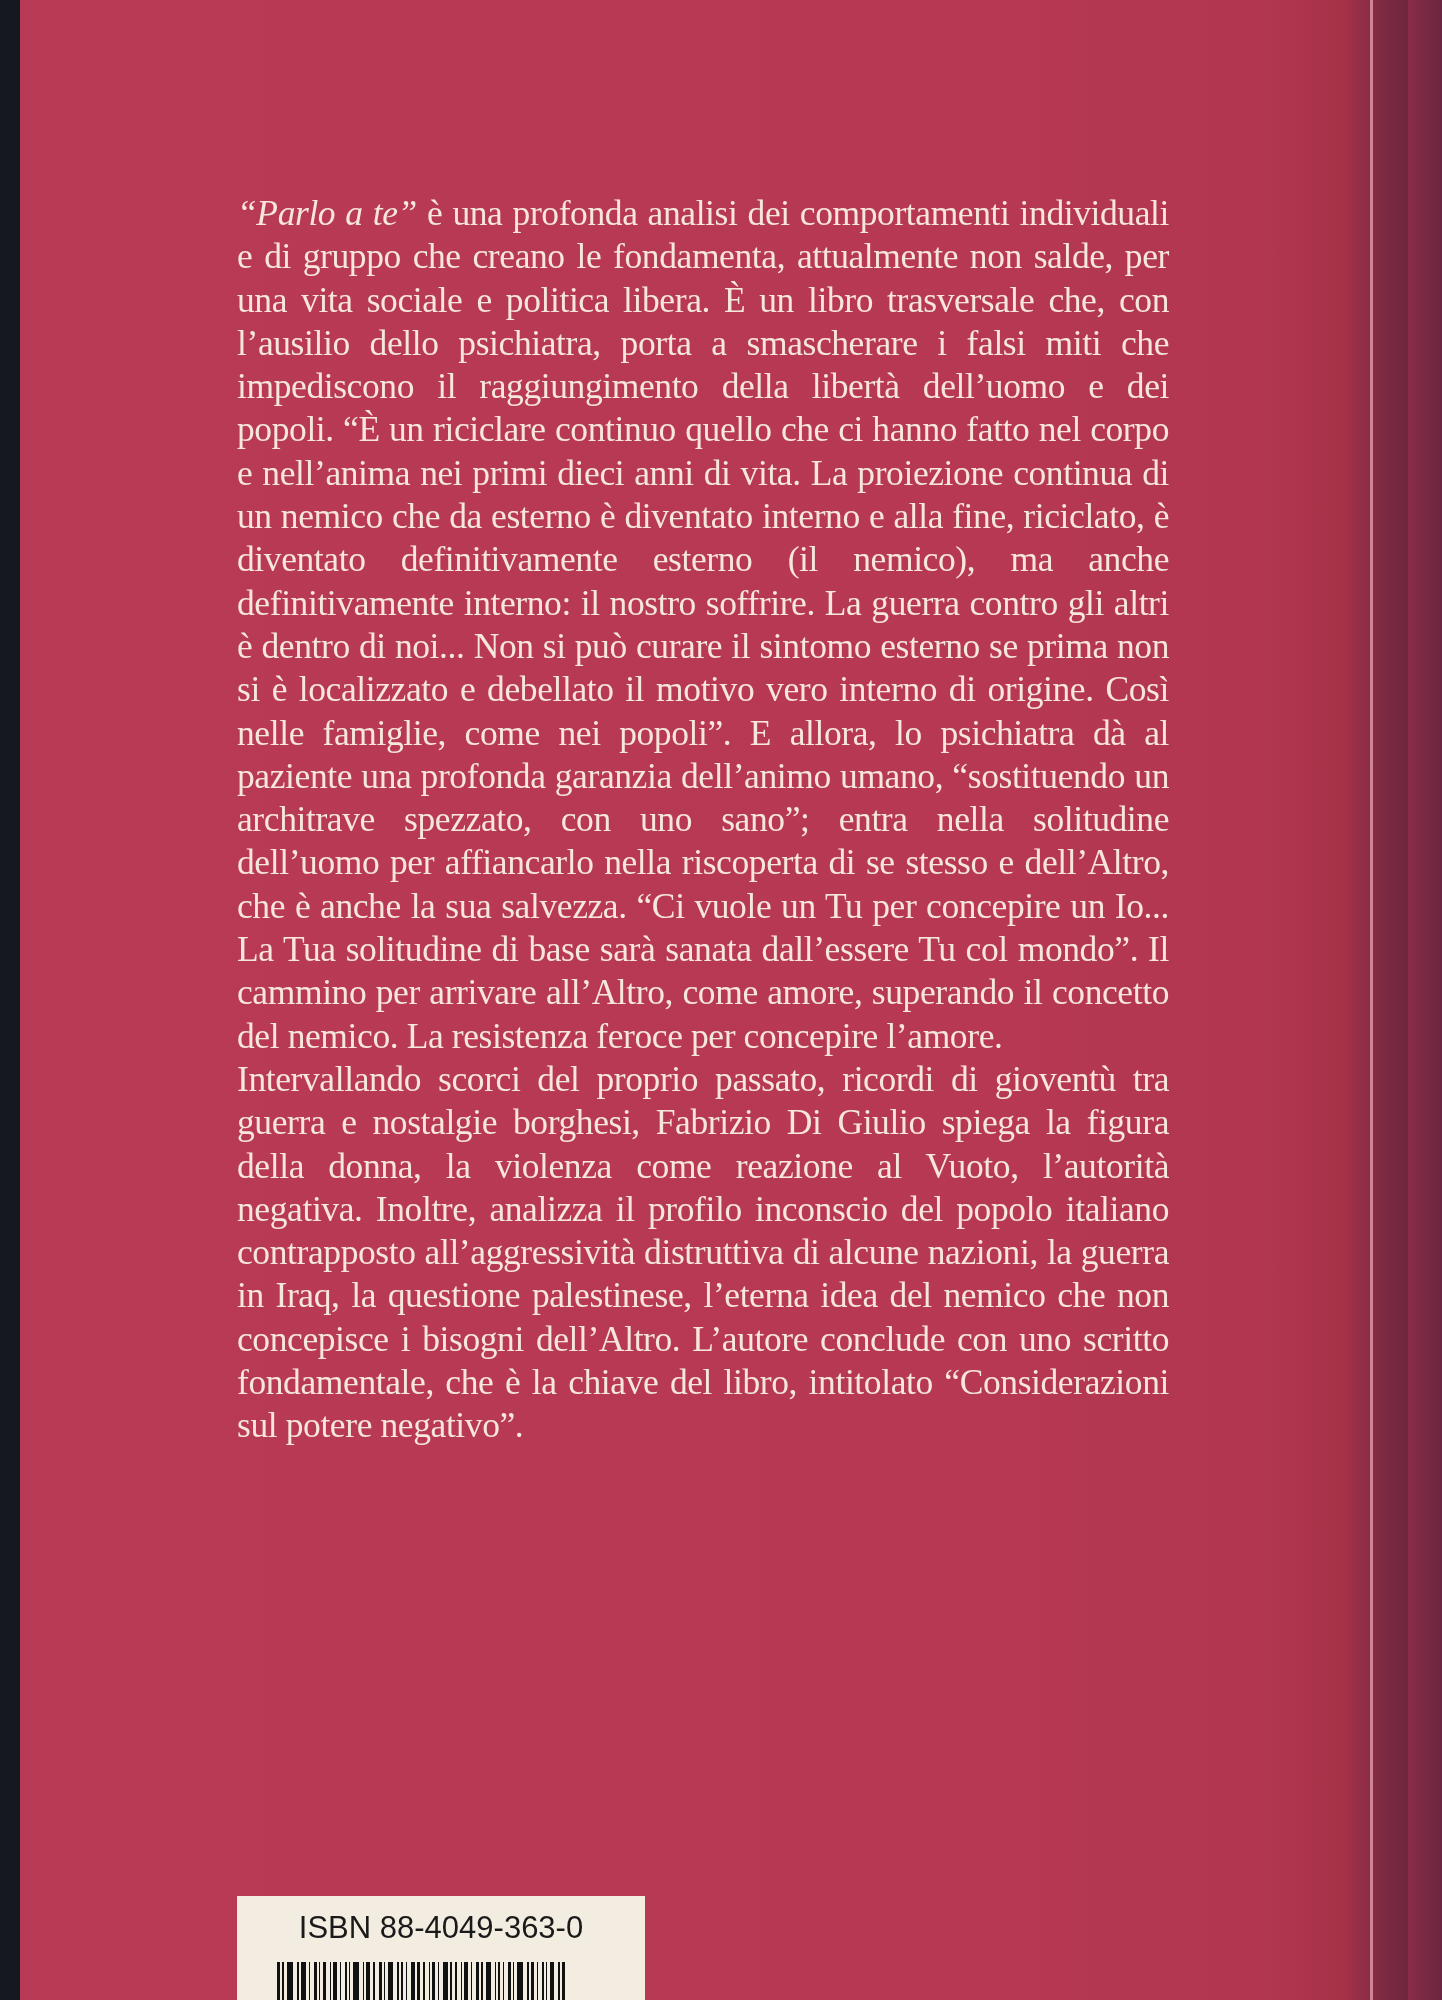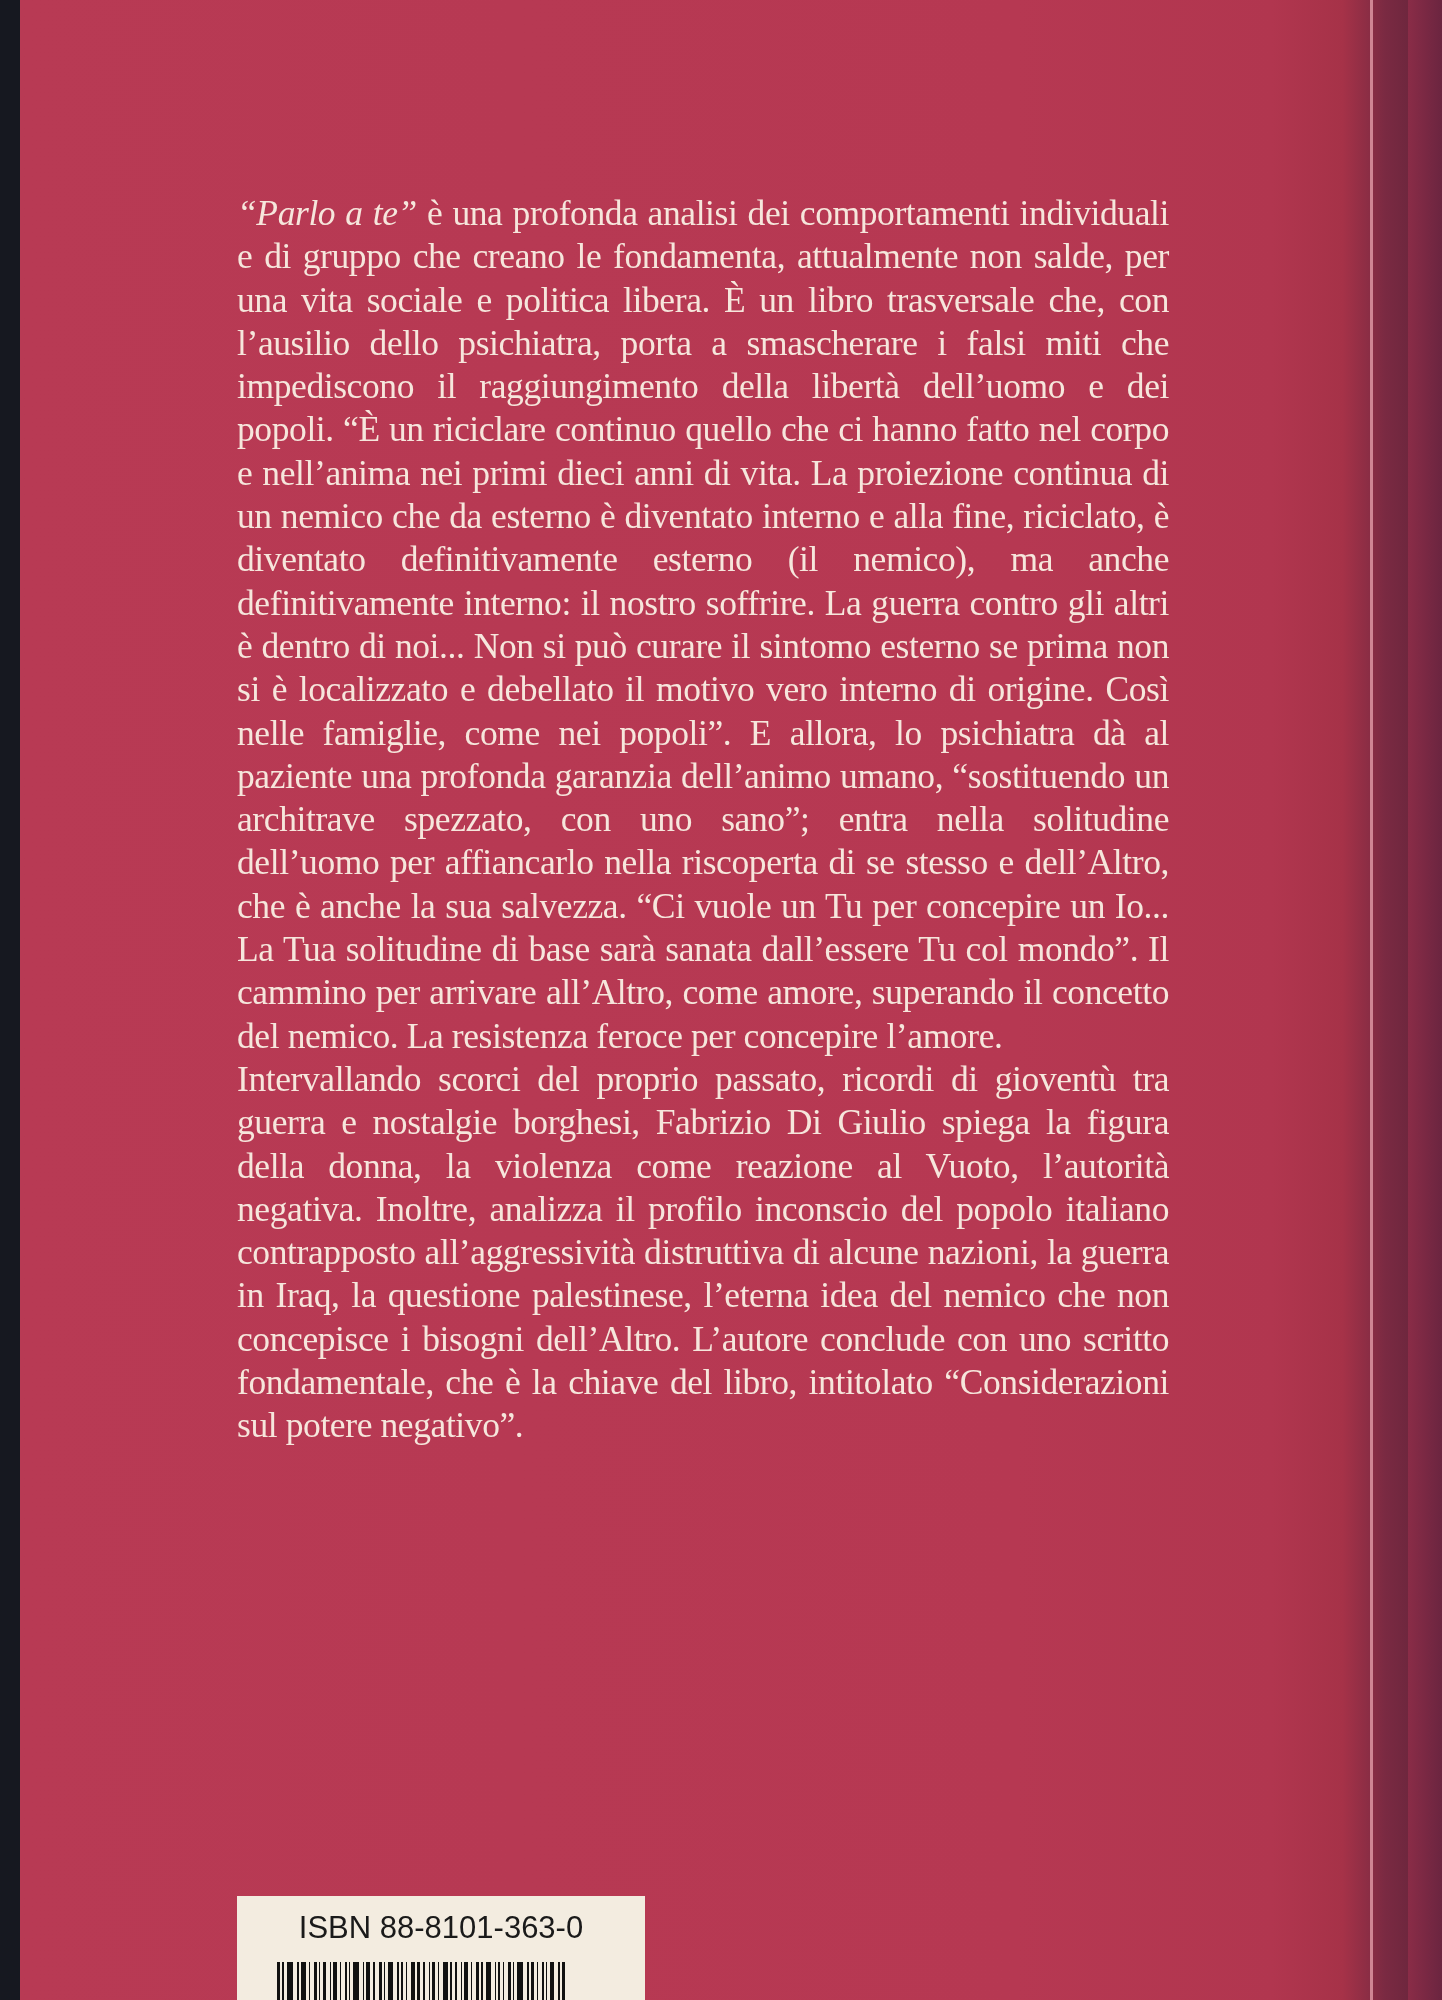--- a/index.html
+++ b/index.html
@@ -57,21 +57,21 @@
 <div class="cover"></div>
 <div class="spine-crease"></div>
 <div class="spine-dark"></div>
 
 <div class="blurb">
   <p><em>“Parlo a te”</em><span> è una profonda analisi dei comportamenti individuali e di gruppo che creano le fondamenta, attualmente non salde, per una vita sociale e politica libera. È un libro trasversale che, con l’ausilio dello psichiatra, porta a smascherare i falsi miti che impediscono il raggiungimento della libertà dell’uomo e dei popoli. “È un riciclare continuo quello che ci hanno fatto nel corpo e nell’anima nei primi dieci anni di vita. La proiezione continua di un nemico che da esterno è diventato interno e alla fine, riciclato, è diventato definitivamente esterno (il nemico), ma anche definitivamente interno: il nostro soffrire. La guerra contro gli altri è dentro di noi... Non si può curare il sintomo esterno se prima non si è localizzato e debellato il motivo vero interno di origine. Così nelle famiglie, come nei popoli”. E allora, lo psichiatra dà al paziente una profonda garanzia dell’animo umano, “sostituendo un architrave spezzato, con uno sano”; entra nella solitudine dell’uomo per affiancarlo nella riscoperta di se stesso e dell’Altro, che è anche la sua salvezza. “Ci vuole un Tu per concepire un Io... La Tua solitudine di base sarà sanata dall’essere Tu col mondo”. Il cammino per arrivare all’Altro, come amore, superando il concetto del nemico. La resistenza feroce per concepire l’amore.</span></p>
   <p>Intervallando scorci del proprio passato, ricordi di gioventù tra guerra e nostalgie borghesi, Fabrizio Di Giulio spiega la figura della donna, la violenza come reazione al Vuoto, l’autorità negativa. Inoltre, analizza il profilo inconscio del popolo italiano contrapposto all’aggressività distruttiva di alcune nazioni, la guerra in Iraq, la questione palestinese, l’eterna idea del nemico che non concepisce i bisogni dell’Altro. L’autore conclude con uno scritto fondamentale, che è la chiave del libro, intitolato “Considerazioni sul potere negativo”.</p>
 </div>
 
 <div class="isbn-box">
-  <div class="isbn-text">ISBN 88-8101-363-0</div>
+  <div class="isbn-text">ISBN 88-4049-363-0</div>
   <div class="barcode" id="barcode">
       <span style="width: 3px; margin-right: 2px;"></span>
       <span style="width: 2px; margin-right: 3px;"></span>
       <span style="width: 6px; margin-right: 4px;"></span>
       <span style="width: 2px; margin-right: 2px;"></span>
       <span style="width: 5px; margin-right: 3px;"></span>
       <span style="width: 1px; margin-right: 4px;"></span>
       <span style="width: 3px; margin-right: 2px;"></span>
       <span style="width: 1px; margin-right: 3px;"></span>
       <span style="width: 3px; margin-right: 4px;"></span>

